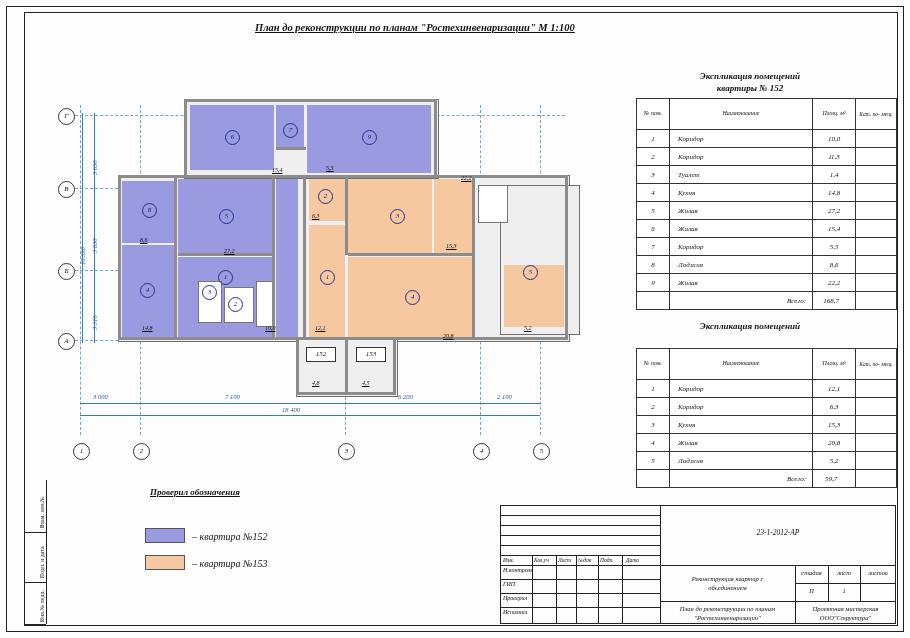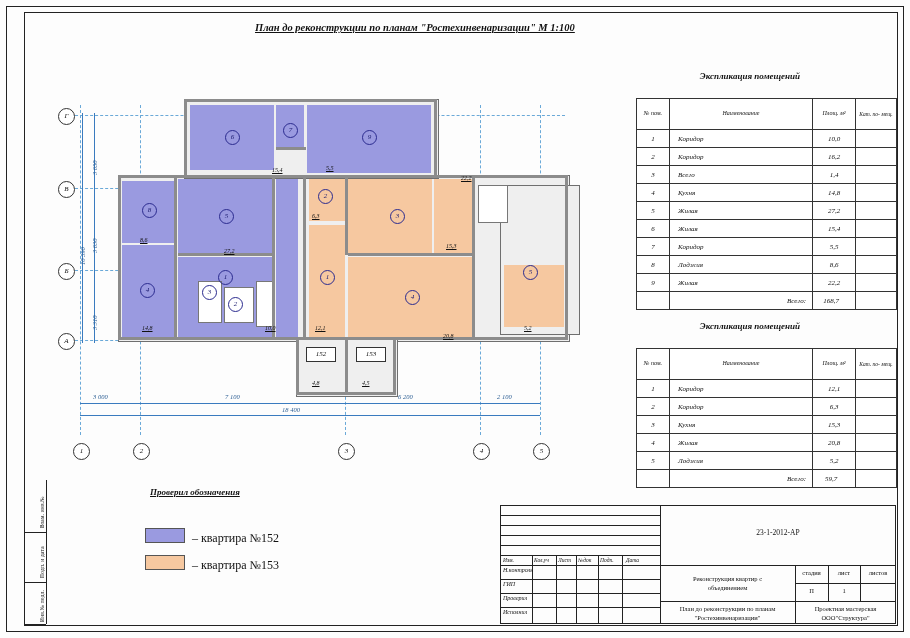--- a/index.html
+++ b/index.html
@@ -31,38 +31,38 @@
   .r152{background:#9a9ae0;}
   .r153{background:#f6c8a0;}
   .rwhite{background:#ffffff;}
   .rnum{position:absolute;width:13px;height:13px;border:1px solid #2b2b8f;border-radius:50%;font-size:7px;line-height:13px;text-align:center;color:#1c1c6e;background:transparent;font-style:italic;}
   .area{position:absolute;font-size:6px;color:#111;font-style:italic;text-decoration:underline;white-space:nowrap;}
   .flatbox{position:absolute;border:1px solid #333;background:#fff;font-size:7px;text-align:center;line-height:12px;font-style:italic;}
 
   
   .legend-title{position:absolute;left:150px;top:487px;font-size:9px;font-style:italic;font-weight:bold;text-decoration:underline;white-space:nowrap;}
   .sw{position:absolute;width:38px;height:13px;border:1px solid #555;}
-  .swlab{position:absolute;font-size:12px;white-space:nowrap;}
+  .swlab{position:absolute;font-size:10px;font-style:italic;white-space:nowrap;}
 
   
   .tbl-title{position:absolute;font-size:9px;font-style:italic;font-weight:bold;text-align:center;line-height:12px;white-space:nowrap;}
   table.exp{position:absolute;border-collapse:collapse;font-size:7px;font-style:italic;background:#fff;}
   table.exp td,table.exp th{border:1px solid #333;padding:0;height:17px;font-weight:normal;font-style:italic;}
   table.exp .c-num{width:26px;text-align:center;}
   table.exp .c-name{width:128px;text-align:left;padding-left:8px;}
   table.exp .c-area{width:36px;text-align:center;}
   table.exp .c-kat{width:34px;text-align:center;font-size:5.5px;line-height:7px;}
   table.exp thead td{height:30px;font-size:6px;line-height:7.5px;text-align:center;}
   table.exp .total td{text-align:right;padding-right:6px;}
 
   
   .stamp{position:absolute;left:500px;top:505px;width:396px;height:119px;}
   .stamp .bx{position:absolute;border:1px solid #222;box-sizing:border-box;}
   .st-txt{position:absolute;font-size:6px;font-style:italic;white-space:nowrap;}
-  .st-ctr{position:absolute;font-size:6.5px;text-align:center;line-height:8.5px;}
+  .st-ctr{position:absolute;font-size:6.5px;font-style:italic;text-align:center;line-height:8.5px;}
   .hline{position:absolute;border-top:1px solid #222;height:0;}
   .vline{position:absolute;border-left:1px solid #222;width:0;}
 </style>
 </head>
 <body>
 
 <div class="sheet">
   <div class="frame-outer"></div>
   <div class="frame-inner"></div>
 
@@ -202,46 +202,47 @@
   </div>
 
   <div class="legend-title">Проверил обозначения</div>
   <div class="sw" style="left:145px;top:528px;background:#9a9ae0;"></div>
   <div class="swlab" style="left:192px;top:531px;">– квартира №152</div>
   <div class="sw" style="left:145px;top:555px;background:#f6c8a0;"></div>
   <div class="swlab" style="left:192px;top:558px;">– квартира №153</div>
 
   <div class="tbl-title" style="left:636px;top:70px;width:228px;">
     <div>Экспликация помещений</div>
+    <div>квартиры № 152</div>
   </div>
   <table class="exp" style="left:636px;top:98px;">
     <thead>
       <tr>
         <td class="c-num">№ пом.</td>
         <td class="c-name" style="text-align:center;padding-left:0;">Наименование</td>
         <td class="c-area">Площ. м²</td>
         <td class="c-kat">Кат. по- мещ.</td>
       </tr>
     </thead>
     <tbody id="t152body">
         <tr>
           <td class="c-num">1</td>
           <td class="c-name">Коридор</td>
           <td class="c-area">10,0</td>
           <td class="c-kat"></td>
         </tr>
         <tr>
           <td class="c-num">2</td>
           <td class="c-name">Коридор</td>
-          <td class="c-area">16,2</td>
+          <td class="c-area">11,3</td>
           <td class="c-kat"></td>
         </tr>
         <tr>
           <td class="c-num">3</td>
-          <td class="c-name">Всего</td>
+          <td class="c-name">Туалет</td>
           <td class="c-area">1,4</td>
           <td class="c-kat"></td>
         </tr>
         <tr>
           <td class="c-num">4</td>
           <td class="c-name">Кухня</td>
           <td class="c-area">14,8</td>
           <td class="c-kat"></td>
         </tr>
         <tr>

